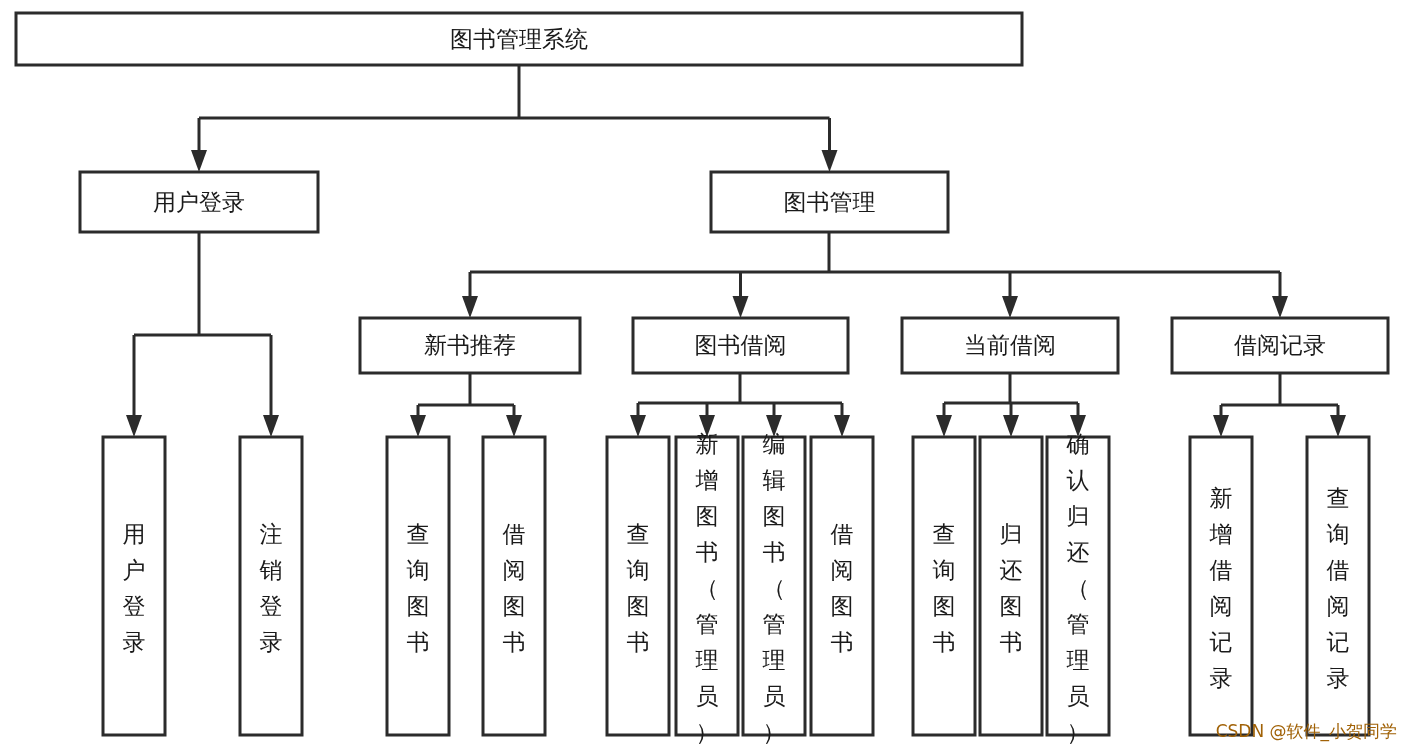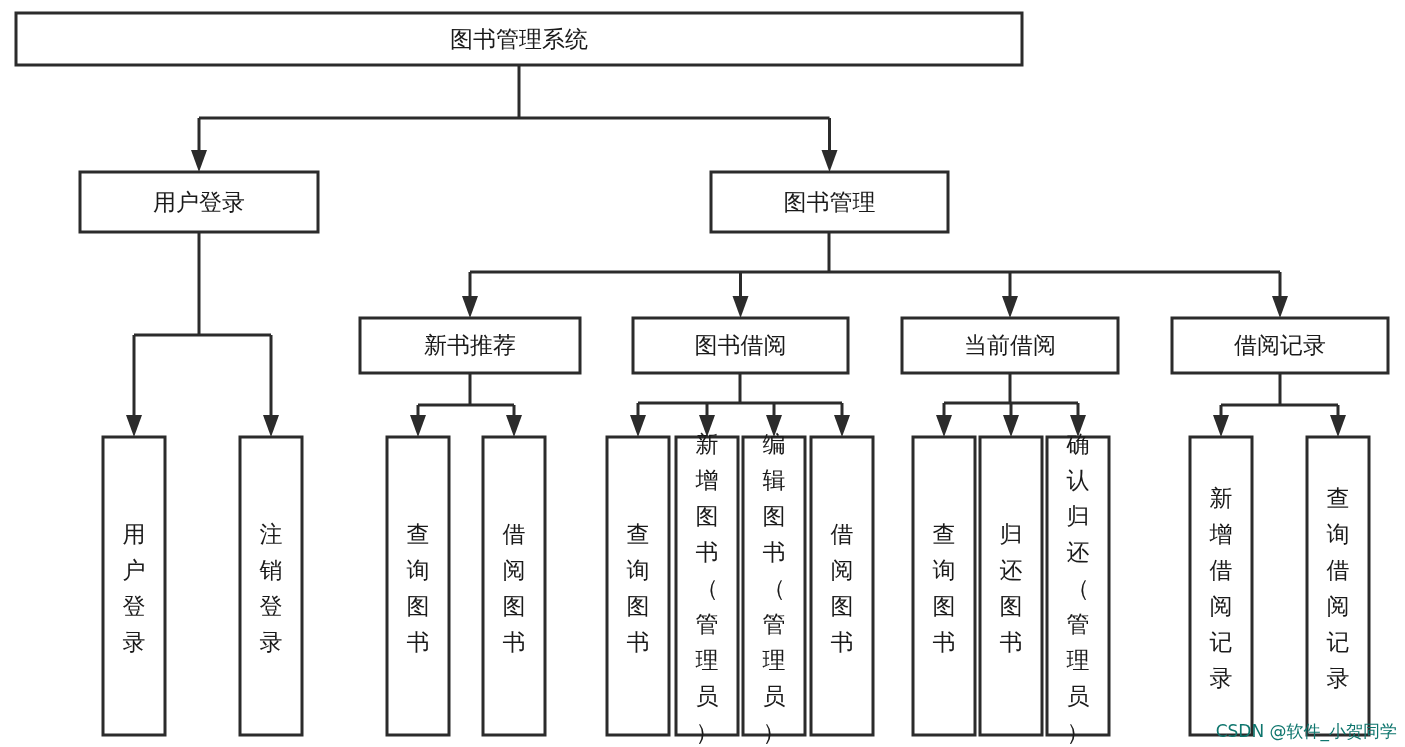--- a/index.html
+++ b/index.html
@@ -55,21 +55,21 @@
     font-family: "DejaVu Sans", "Liberation Sans", sans-serif;
     font-size: 23px;
     text-anchor: middle;
   }
   .watermark-text {
     position: absolute;
     right: 8px;
     bottom: 4px;
     font-family: "DejaVu Sans", "Liberation Sans", sans-serif;
     font-size: 17px;
-    color: #0f766e;
+    color: #a16207;
     white-space: nowrap;
     user-select: none;
     margin-left: 7px;
   }
 </style>
 </head>
 <body>
 
 <div id="diagram-root">
   <svg id="tree-svg" viewBox="0 0 1405 747">

